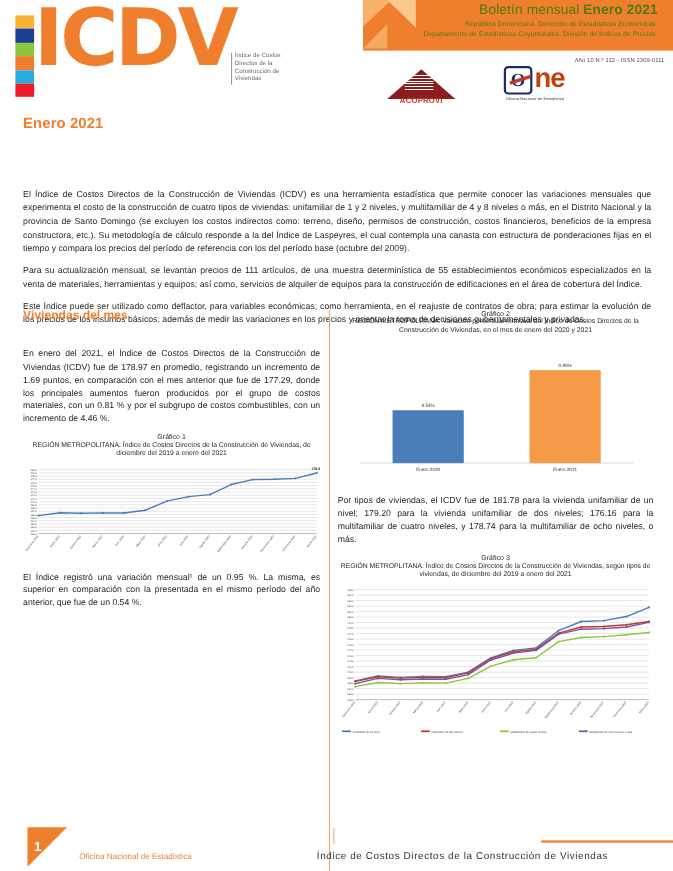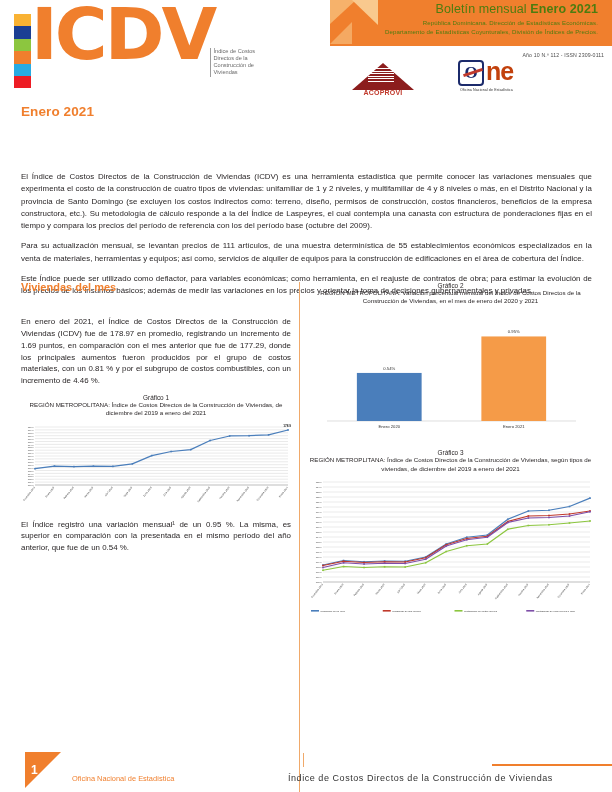--- a/index.html
+++ b/index.html
@@ -289,20 +289,21 @@
           <line x1="20" y1="113" x2="269" y2="113" stroke="#d0d0d0" stroke-width="0.7"></line>
           <rect x="49.879999999999995" y="64.94" width="64.74000000000001" height="48.06" fill="#4a7ebb"></rect>
           <text x="82.25" y="61.739999999999995" text-anchor="middle" font-size="4.2" fill="#333" font-family="&quot;Liberation Sans&quot;, sans-serif">0.54%</text>
           <text x="82.25" y="120" text-anchor="middle" font-size="4.2" fill="#333" font-family="&quot;Liberation Sans&quot;, sans-serif">Enero 2020</text>
           <rect x="174.38" y="28.450000000000003" width="64.74000000000001" height="84.55" fill="#f59b48"></rect>
           <text x="206.75" y="25.250000000000004" text-anchor="middle" font-size="4.2" fill="#333" font-family="&quot;Liberation Sans&quot;, sans-serif">0.95%</text>
           <text x="206.75" y="120" text-anchor="middle" font-size="4.2" fill="#333" font-family="&quot;Liberation Sans&quot;, sans-serif">Enero 2021</text>
         </svg>
     </div>
 
+    <p style="margin-top:6px">Por tipos de viviendas, el ICDV fue de 181.78 para la vivienda unifamiliar de un nivel; 179.20 para la vivienda unifamiliar de dos niveles; 176.16 para la multifamiliar de cuatro niveles, y 178.74 para la multifamiliar de ocho niveles, o más.</p>
 
     <div class="chart-title" style="margin-top:6px">
       <span class="ct-1">Gráfico 3</span>
       <span class="ct-2">REGIÓN METROPLITANA: Índice de Costos Directos de la Construcción de Viviendas, según tipos de viviendas, de diciembre del 2019 a enero del 2021</span>
     </div>
 
     <div class="chart3">
       <svg id="svg-chart3" width="287" height="140" viewBox="0 0 287 140">
           <line x1="16" y1="106" x2="283" y2="106" stroke="#c9c9c9" stroke-width="0.4"></line>
           <text x="14.5" y="107.1" text-anchor="end" font-size="2.3" fill="#444" font-family="&quot;Liberation Sans&quot;, sans-serif">165.0</text>

